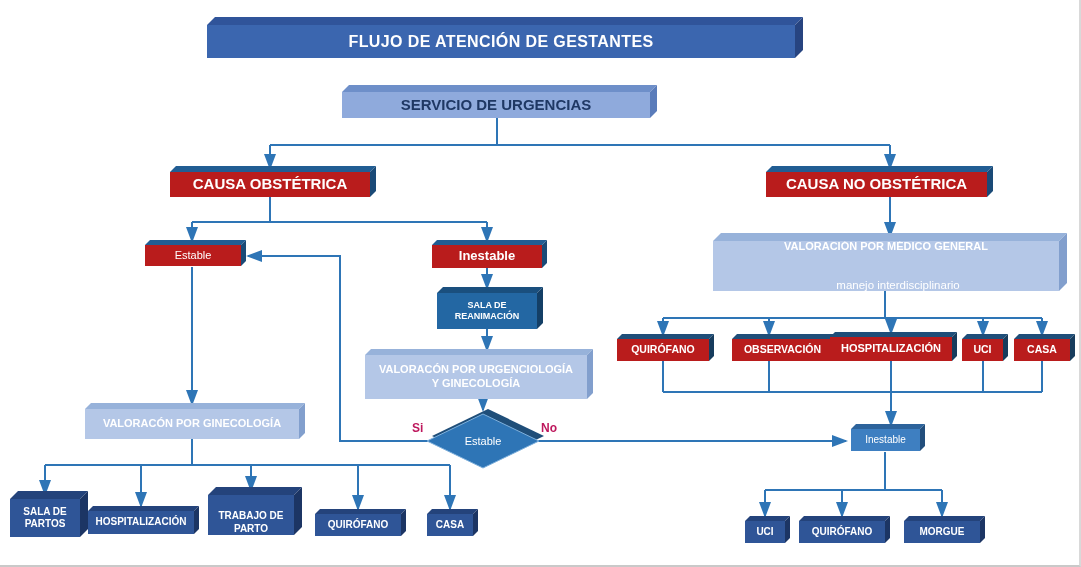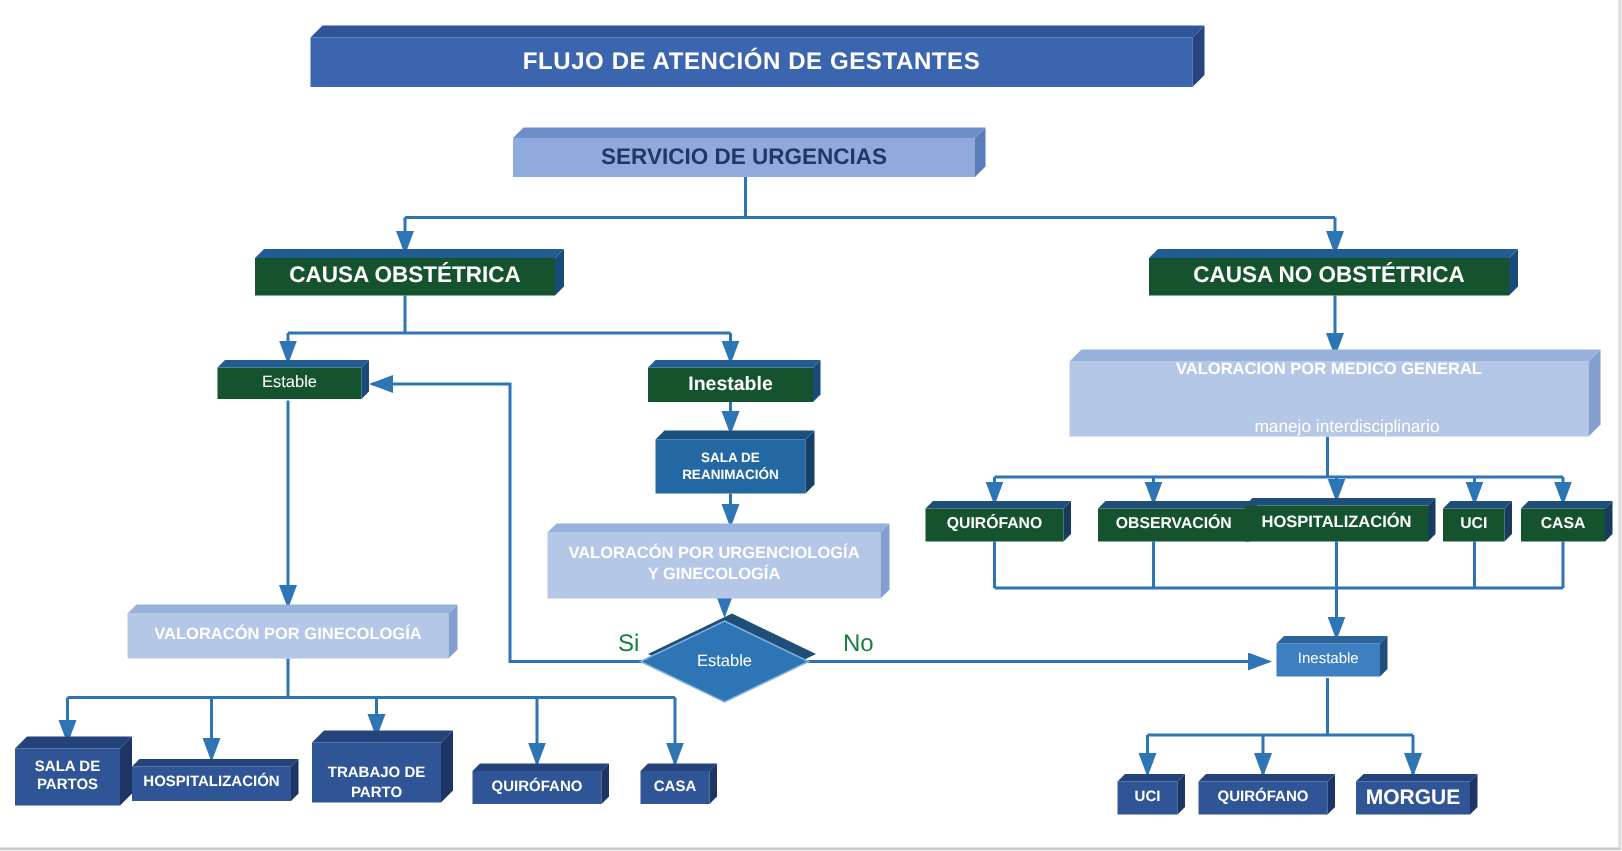--- a/index.html
+++ b/index.html
@@ -17,27 +17,27 @@
   .b3d { --d:6px; }
   .b3d::before { content:""; position:absolute; left:0; top:calc(-1 * var(--d));
                  width:100%; height:var(--d); background:var(--topc);
                  transform:skewX(-45deg); transform-origin:0 100%; }
   .b3d::after  { content:""; position:absolute; top:0; right:calc(-1 * var(--d));
                  width:var(--d); height:100%; background:var(--sidec);
                  transform:skewY(-45deg); transform-origin:0 0; }
 
   .c-title { background:#3B66AF; --topc:#30549a; --sidec:#274480; letter-spacing:.4px; }
   .c-peri  { background:#8FAADC; --topc:#6e8fc9; --sidec:#5a7cba; color:#1F3864; }
-  .c-med   { background:#14532d; --topc:#215d93; --sidec:#1a4a77; }
+  .c-med   { background:#b91c1c; --topc:#215d93; --sidec:#1a4a77; }
   .c-light { background:#B4C7E7; --topc:#97b2da; --sidec:#829fcd; }
   .c-navy  { background:#2F5597; --topc:#24437b; --sidec:#1c3564; }
 
   .decision-label { position:absolute; z-index:3; display:flex; align-items:center; justify-content:center;
                     color:#fff; font-size:11px; }
-  .edge-label { position:absolute; z-index:3; color:#15803d; font-size:16px; font-weight:400; }
+  .edge-label { position:absolute; z-index:3; color:#be185d; font-size:12px; font-weight:700; }
 </style>
 </head>
 <body>
 
 <div class="canvas">
 
   <svg class="wires" width="1081" height="567" viewBox="0 0 1081 567">
     <defs>
       <marker id="ah" markerWidth="9" markerHeight="8" refX="7" refY="3" orient="auto">
         <path d="M0,0 L8,3 L0,6 z" fill="#2E75B6"></path>
@@ -85,21 +85,21 @@
     <span>FLUJO DE ATENCIÓN DE GESTANTES</span>
   </div>
 
   <div class="nd b3d c-peri" style="left:342px; top:92px; width:308px; height:26px; --d:7px; font-size:15px;">
     <span>SERVICIO DE URGENCIAS</span>
   </div>
 
   <div class="nd b3d c-med" style="left:170px; top:172px; width:200px; height:25px; --d:6px; font-size:15px;">
     <span>CAUSA OBSTÉTRICA</span>
   </div>
-  <div class="nd b3d c-med" style="left:766px; top:172px; width:240px; height:25px; --d:6px; font-size:15px;">
+  <div class="nd b3d c-med" style="left:766px; top:172px; width:221px; height:25px; --d:6px; font-size:15px;">
     <span>CAUSA NO OBSTÉTRICA</span>
   </div>
 
   <div class="nd b3d c-med" style="left:145px; top:245px; width:96px; height:21px; --d:5px; font-size:11px; font-weight:400;">
     <span>Estable</span>
   </div>
   <div class="nd b3d c-med" style="left:432px; top:245px; width:110px; height:23px; --d:5px; font-size:13px;">
     <span>Inestable</span>
   </div>
 
@@ -119,21 +119,21 @@
     <span>VALORACIÓN POR MÉDICO GENERAL</span>
     <span style="font-weight:400; font-size:11.5px;margin-left:24px;">manejo interdisciplinario</span>
   </div>
 
   <div class="decision-label" style="left:428px; top:414px; width:110px; height:54px;">
     <span>Estable</span>
   </div>
   <div class="edge-label" style="left:412px; top:421px;">
     <span>Si</span>
   </div>
-  <div class="edge-label" style="left:562px; top:421px;">
+  <div class="edge-label" style="left:541px; top:421px;">
     <span>No</span>
   </div>
 
   <div class="nd b3d c-med" style="left:617px; top:339px; width:92px; height:22px; --d:5px; font-size:10.5px; --topc:#1F4E79; --sidec:#173c5d;">
     <span>QUIRÓFANO</span>
   </div>
   <div class="nd b3d c-med" style="left:732px; top:339px; width:101px; height:22px; --d:5px; font-size:10.5px; --topc:#1F4E79; --sidec:#173c5d;">
     <span>OBSERVACIÓN</span>
   </div>
   <div class="nd b3d c-med" style="left:830px; top:337px; width:122px; height:24px; --d:5px; font-size:11px; --topc:#1F4E79; --sidec:#173c5d;">
@@ -167,17 +167,17 @@
   <div class="nd b3d c-navy" style="left:427px; top:514px; width:46px; height:22px; --d:5px; font-size:10px;">
     <span>CASA</span>
   </div>
 
   <div class="nd b3d c-navy" style="left:745px; top:521px; width:40px; height:22px; --d:5px; font-size:10px;">
     <span>UCI</span>
   </div>
   <div class="nd b3d c-navy" style="left:799px; top:521px; width:86px; height:22px; --d:5px; font-size:10px;">
     <span>QUIRÓFANO</span>
   </div>
-  <div class="nd b3d c-navy" style="left:904px; top:521px; width:76px; height:22px; --d:5px; font-size:14px;">
+  <div class="nd b3d c-navy" style="left:904px; top:521px; width:76px; height:22px; --d:5px; font-size:10px;">
     <span>MORGUE</span>
   </div>
 
 </div>
 
 </body></html>

